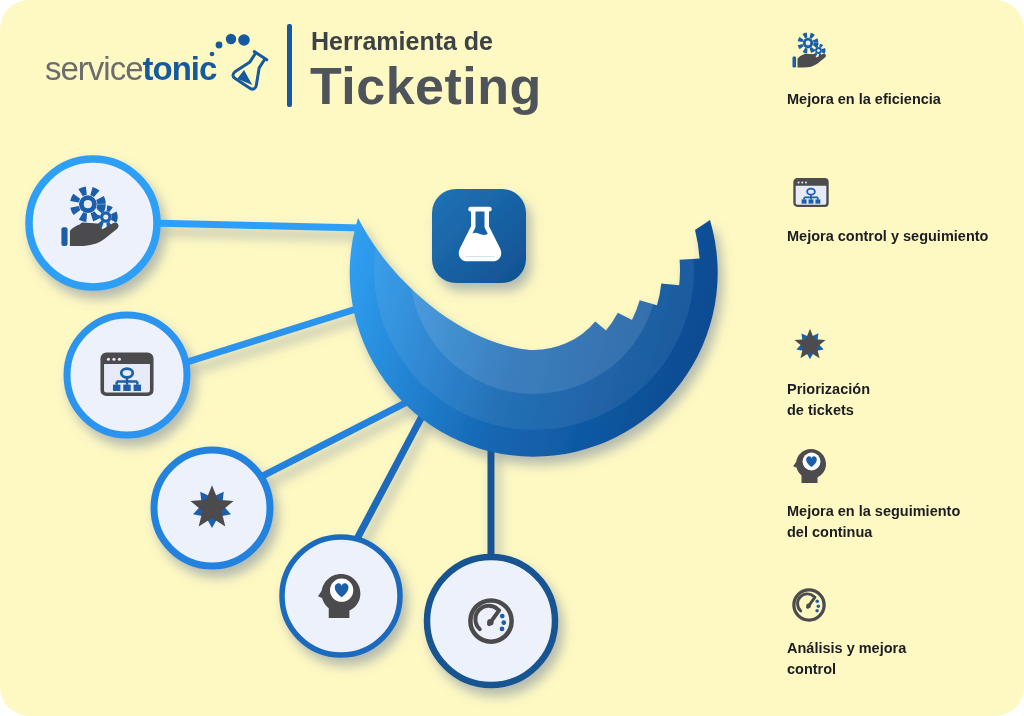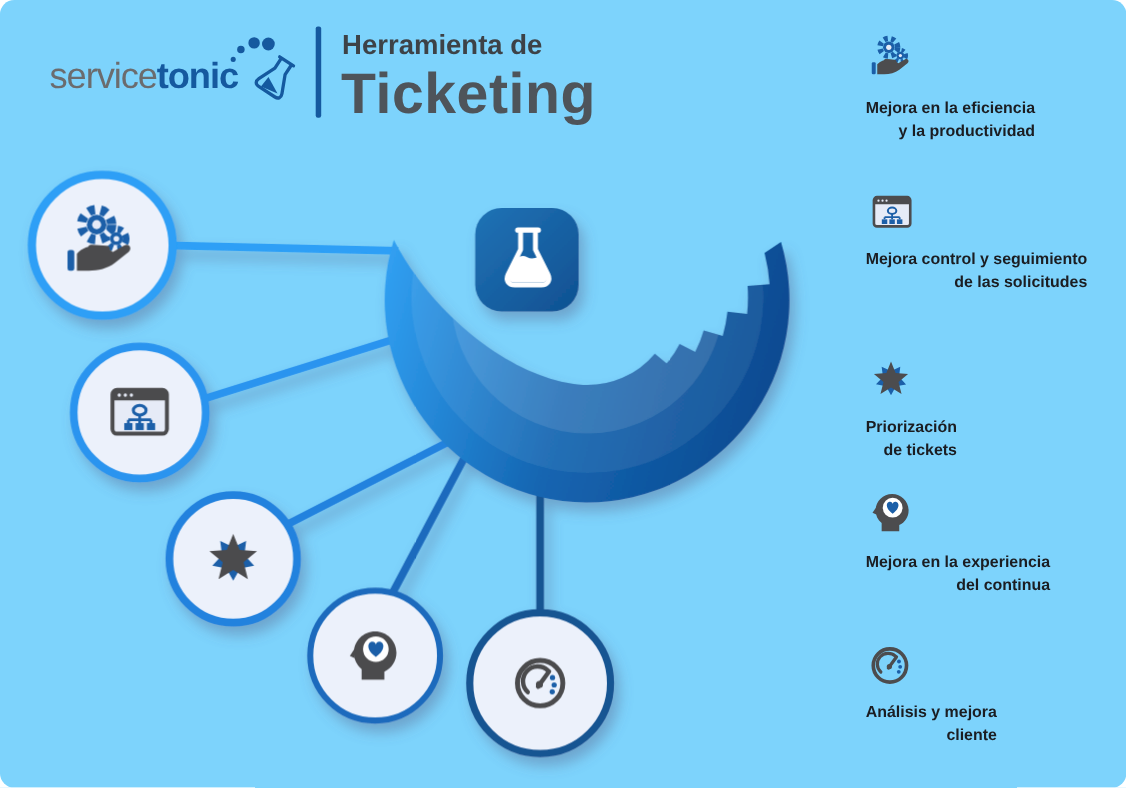--- a/index.html
+++ b/index.html
@@ -1,16 +1,16 @@
 <!DOCTYPE html>
 <html lang="es"><head>
 <meta charset="utf-8">
 <style>
   html,body{margin:0;padding:0;background:#ffffff;font-family:"Liberation Sans",sans-serif;}
-  .card{position:relative;width:1024px;height:716px;background:#7dd3fc;border-radius:13px;overflow:hidden;text-align:right;}
+  .card{position:relative;width:1024px;height:716px;background:#fef9c3;border-radius:29px;overflow:hidden;}
 
   
   .logo-text{position:absolute;left:45px;top:52px;font-size:33px;letter-spacing:-1px;line-height:1;}
   .logo-text .g{color:#6b6c6e;font-weight:500;}
   .logo-text .b{color:#15599f;font-weight:800;}
   .logo-flask{position:absolute;left:200px;top:18px;}
   .divider{position:absolute;left:287px;top:24px;width:5px;height:83px;background:#15599f;border-radius:2px;}
   .subtitle{position:absolute;left:311px;top:27px;font-size:25px;font-weight:600;color:#3d4247;}
   .title{position:absolute;left:310px;top:56px;font-size:52px;font-weight:800;color:#4e545a;letter-spacing:.5px;}
 
@@ -167,49 +167,47 @@
     </g>
   </svg>
 
   <div class="benefits">
 
     <div class="benefit b1">
       <svg width="48" height="48" viewBox="0 0 48 48">
           <use href="#sym-gears-hand"></use>
         </svg>
       <div class="b-line">Mejora en la eficiencia</div>
-      <div class="b-line">y la productividad</div>
     </div>
 
     <div class="benefit b2">
       <svg width="48" height="44" viewBox="0 0 48 48">
           <use href="#sym-browser-org"></use>
         </svg>
       <div class="b-line">Mejora control y seguimiento</div>
-      <div class="b-line">de las solicitudes</div>
     </div>
 
     <div class="benefit b3">
       <svg width="46" height="46" viewBox="0 0 48 48">
           <use href="#sym-star"></use>
         </svg>
       <div class="b-line">Priorización</div>
       <div class="b-line">de tickets</div>
     </div>
 
     <div class="benefit b4">
       <svg width="48" height="48" viewBox="0 0 48 48">
           <use href="#sym-head-heart"></use>
         </svg>
-      <div class="b-line">Mejora en la experiencia</div>
+      <div class="b-line">Mejora en la seguimiento</div>
       <div class="b-line">del continua</div>
     </div>
 
     <div class="benefit b5">
       <svg width="44" height="44" viewBox="0 0 48 48">
           <use href="#sym-gauge"></use>
         </svg>
       <div class="b-line">Análisis y mejora</div>
-      <div class="b-line">cliente</div>
+      <div class="b-line">control</div>
     </div>
 
   </div>
 </div>
 
 </body></html>

